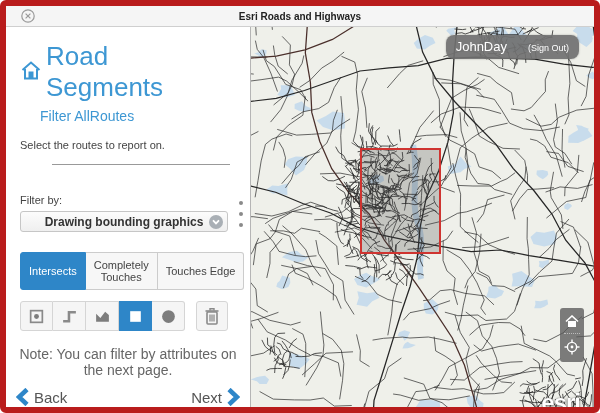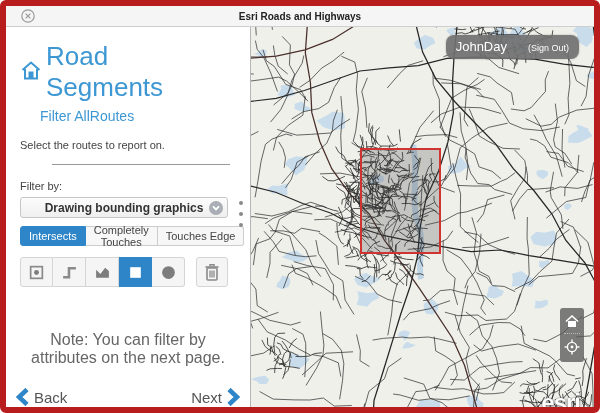--- a/index.html
+++ b/index.html
@@ -24,32 +24,32 @@
     position:relative; padding:10px 22px 0 14px; flex:none;
   }
   .map{ flex:1; position:relative; background:#eff0ea; overflow:hidden; }
 
   
   .ptitle-row{ display:flex; align-items:center; gap:4px; margin-top:4px; }
   .ptitle-row h1{ font-size:26px; font-weight:normal; color:#3d97d3; letter-spacing:0; }
   .subtitle{ font-size:14px; font-weight:normal; color:#3d97d3; margin:5px 0 0 20px; }
   .instruction{ font-size:11px; color:#444; margin-top:15px; }
   .divider{ border:none; border-top:1px solid #999; width:178px; margin:13px auto 0 32px; }
-  .filter-label{ display:block; font-size:11px; color:#444; margin-top:15px; }
+  .filter-label{ display:block; font-size:11px; color:#444; margin-top:29px; }
   .dropdown{
     margin-top:5px; height:21px; border:1px solid #c6c6c6; border-radius:3px;
     background:linear-gradient(#fcfcfc,#efefef);
     display:flex; align-items:center; justify-content:center; position:relative; cursor:pointer;
   }
   .dropdown .dd-value{ font-size:12px; font-weight:bold; color:#333; }
   .dd-circle{
     position:absolute; right:4px; top:3px; width:14px; height:14px; border-radius:50%;
     background:#a9afb5; display:flex; align-items:center; justify-content:center;
   }
-  .tabs{ display:flex; margin-top:8px; height:20px; border-radius:3px; }
+  .tabs{ display:flex; margin-top:20px; height:38px; border-radius:3px; }
   .tab{
     font-family:inherit; font-size:11px; color:#444; background:#f7f7f7;
     border:1px solid #ccc; border-left:none; cursor:pointer; flex:none;
     padding:0 8px; display:flex; align-items:center; justify-content:center;
   }
   .tab:first-child{ border-left:1px solid #ccc; border-radius:3px 0 0 3px; }
   .tab:last-child{ border-radius:0 3px 3px 0; }
   .tab.selected{ background:#2e86c8; border-color:#2e86c8; color:#fff; font-weight:normal; }
   .tab-cw{ flex:1 !important; }
   .tools{ display:flex; margin-top:11px; align-items:center; }
@@ -65,21 +65,21 @@
     width:32px; height:30px; margin-left:11px; background:#f5f5f5;
     border:1px solid #d5d5d5; border-radius:3px; display:flex; align-items:center;
     justify-content:center; cursor:pointer; padding:0;
   }
   .splitter{
     position:absolute; right:5px; top:172px; display:flex; flex-direction:column; gap:7px;
     cursor:col-resize; padding:2px;
   }
   .splitter i{ width:4px; height:4px; border-radius:50%; background:#8a8a8a; display:block; }
   .panel-footer{ position:absolute; bottom:9px; left:0; width:100%; padding:0 10px; }
-  .note{ text-align:center; font-size:16px; color:#666; margin-bottom:21px; }
+  .note{ text-align:center; font-size:14px; color:#666; margin-bottom:10px; }
   .nav{ display:flex; justify-content:space-between; align-items:center; }
   .navbtn{ display:flex; align-items:center; gap:5px; font-size:15px; color:#555; cursor:pointer; text-decoration:none; }
 
   
   .map svg.roads{ position:absolute; left:0; top:0; width:100%; height:100%; }
   .selrect{
     position:absolute; left:109px; top:121px; width:81px; height:106px;
     border:2px solid #cf3430; background:rgba(70,70,70,0.25);
   }
   .userbadge{

